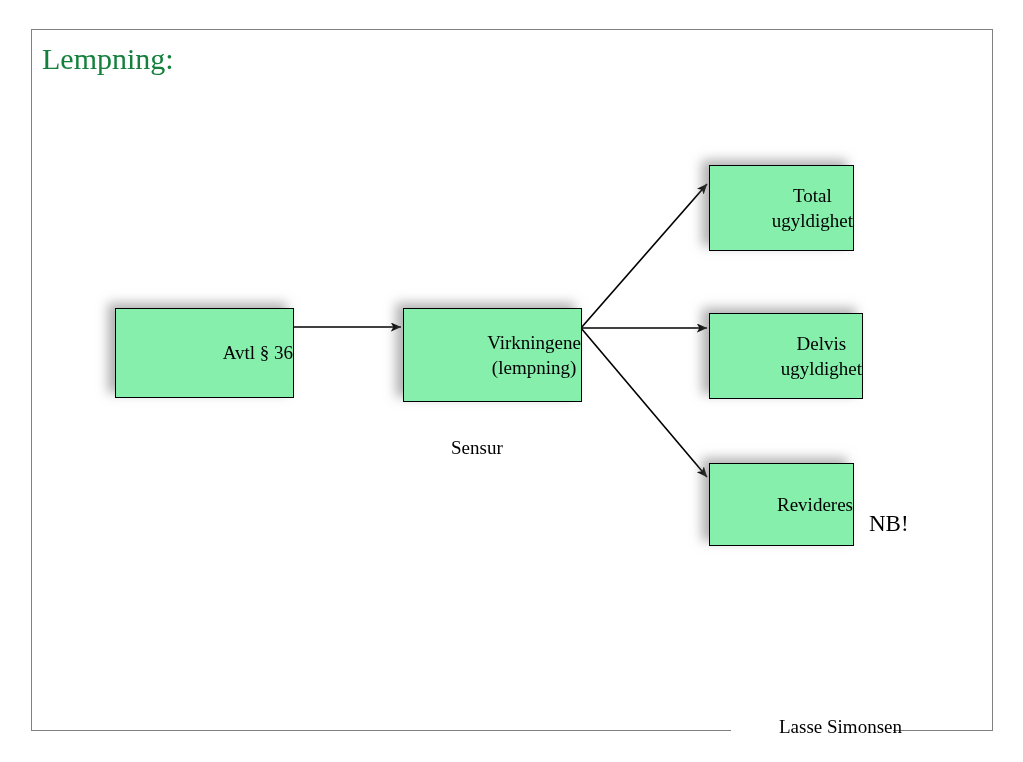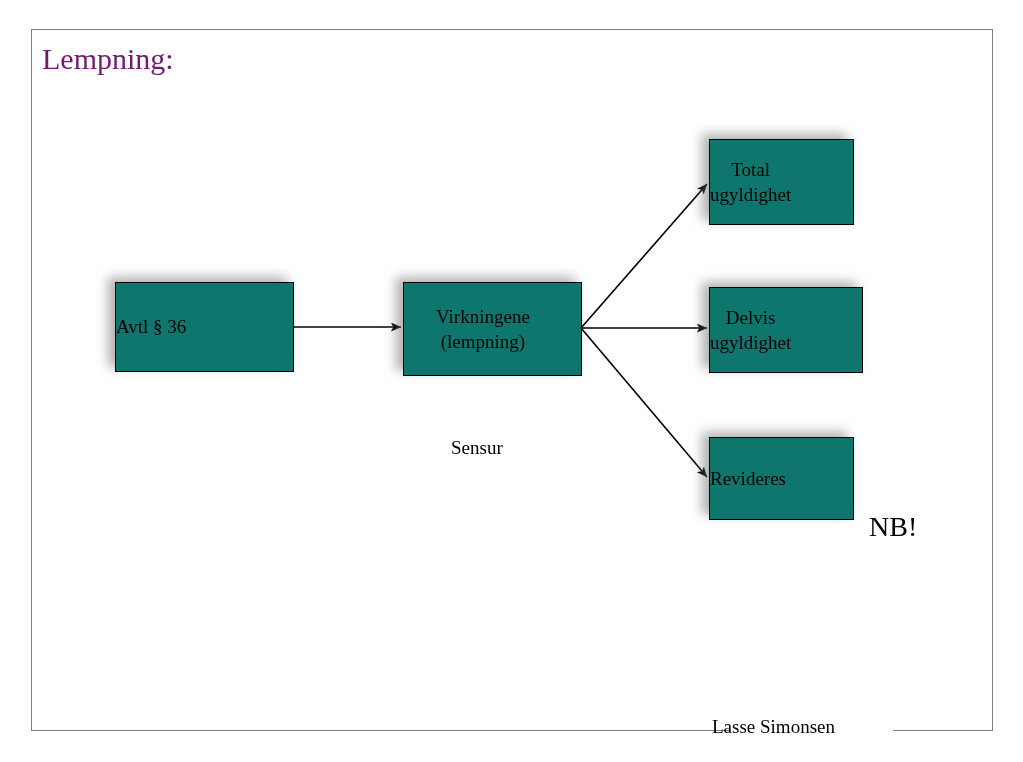--- a/index.html
+++ b/index.html
@@ -32,61 +32,62 @@
   .frame-bot-r  { left: 893px; top: 730px; width: 100px; height: 1px; }
 
   
   .slide-title {
     position: absolute;
     left: 42px;
     top: 42px;
     font-size: 30px;
     line-height: 1.1;
     white-space: nowrap;
-    color: #701a75;
+    color: #15803d;
   }
 
   
   .node {
     position: absolute;
     box-sizing: border-box;
-    background: #0f766e;
+    background: #86efac;
     border: 1.4px solid #000000;
     display: flex;
     align-items: center;
-    justify-content: flex-start;
+    justify-content: flex-end;
     text-align: center;
     font-size: 19px;
     line-height: 1.32;
     color: #000;
     filter: drop-shadow(-7px -5px 6px rgba(110,110,110,0.55));
+    margin-top: 26px;
   }
   .node .node-label { display: block; white-space: pre-line; }
 
   .node-avtl      { left: 115px; top: 282px; width: 179px; height: 90px; }
   .node-virkning  { left: 403px; top: 282px; width: 179px; height: 94px; padding-left: 32px; }
   .node-total     { left: 709px; top: 139px; width: 145px; height: 86px; }
   .node-delvis    { left: 709px; top: 287px; width: 154px; height: 86px; }
   .node-revideres { left: 709px; top: 437px; width: 145px; height: 83px; }
 
   
   .caption {
     position: absolute;
     font-size: 19px;
     white-space: nowrap;
     color: #000;
     margin-top: 47px;
   }
   .caption-sensur { left: 451px; top: 390px; }
-  .caption-nb     { left: 869px; top: 464px; font-size: 28px; }
+  .caption-nb     { left: 869px; top: 464px; font-size: 23px; }
 
   
   .footer-name {
     position: absolute;
-    left: 712px;
+    left: 779px;
     top: 716px;
     font-size: 19px;
     white-space: nowrap;
     color: #000;
   }
 
   
   #connectors {
     position: absolute;
     left: 0;

